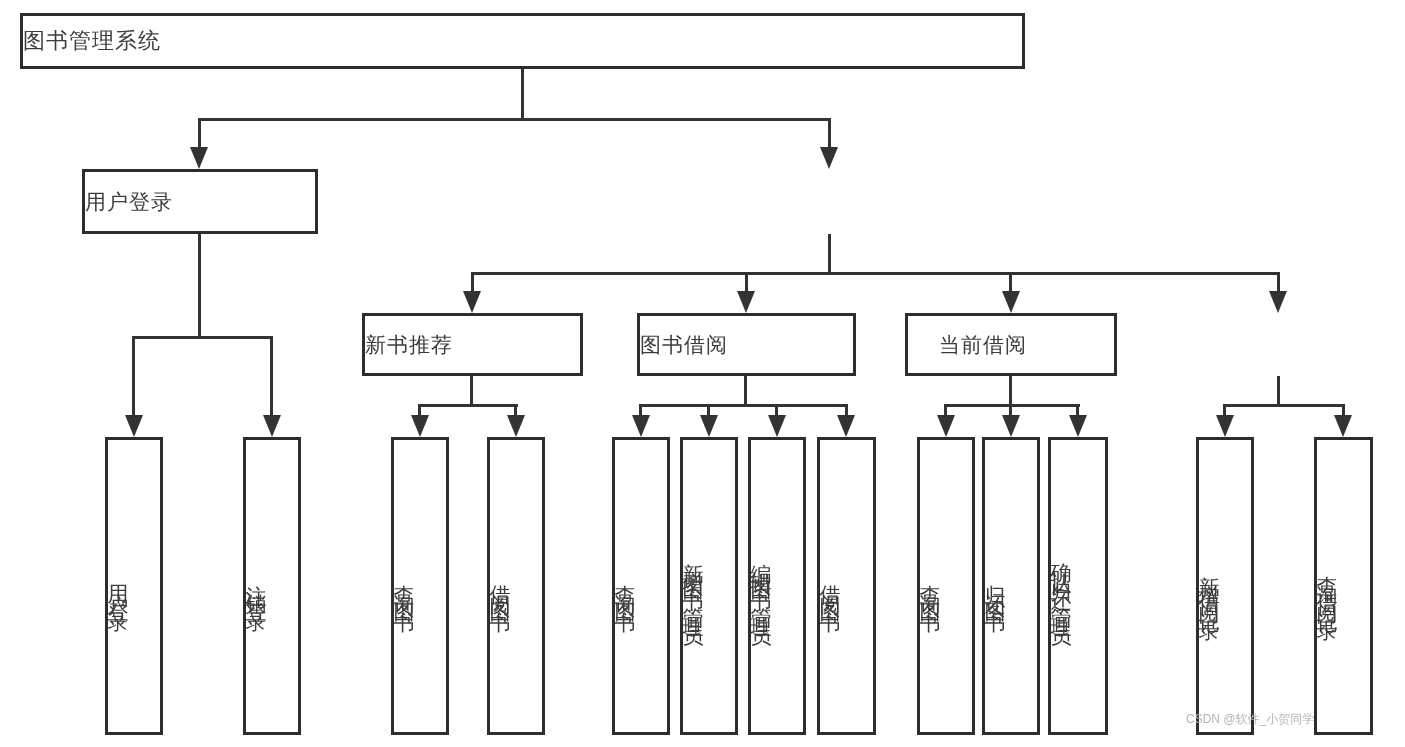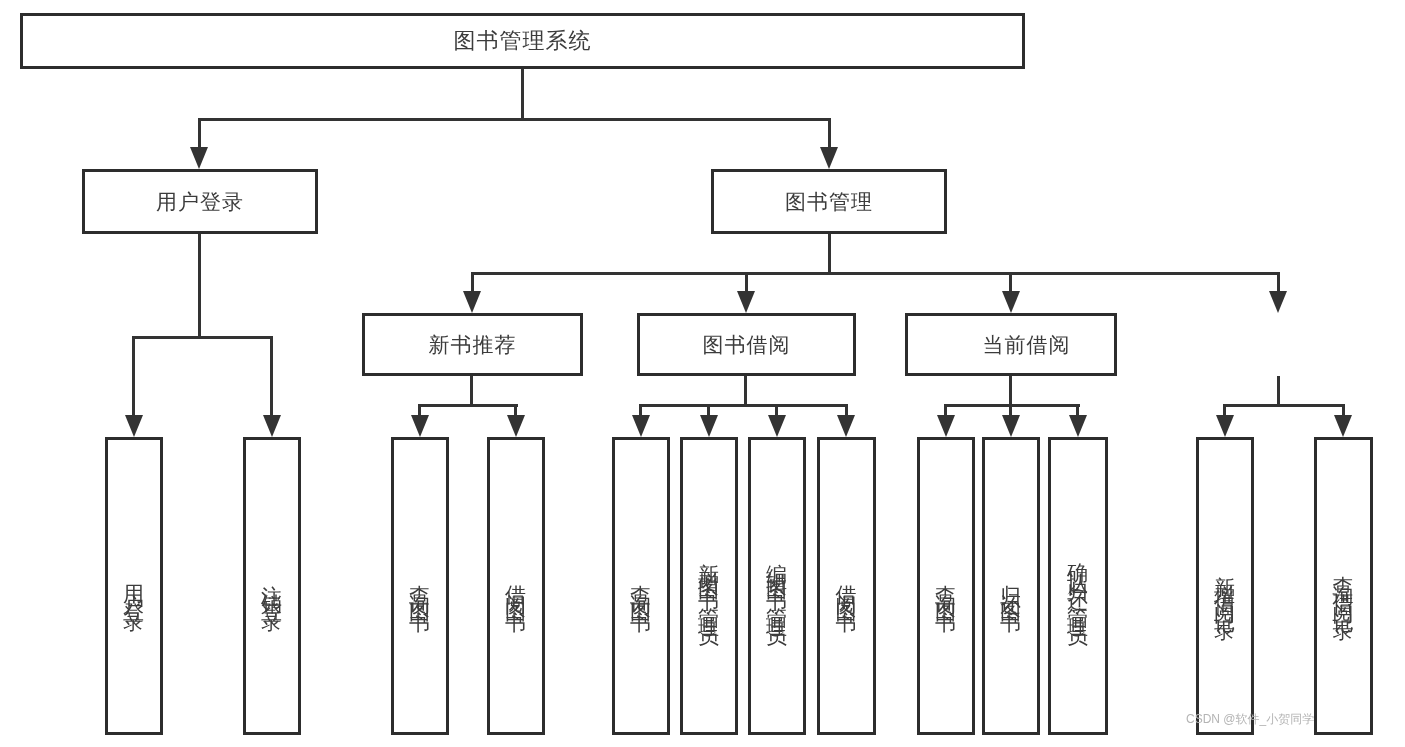--- a/index.html
+++ b/index.html
@@ -16,21 +16,20 @@
     font-family: "Liberation Sans", sans-serif;
   }
   
   .box {
     position: absolute;
     box-sizing: border-box;
     background: #ffffff;
     border: 3px solid #2d2d2d;
     display: flex;
     align-items: center;
-    justify-content: center;
   }
   .box .lbl {
     color: #3c3c3c;
     font-size: 21px;
     letter-spacing: 1px;
     white-space: nowrap;
   }
   .root-box .lbl { font-size: 22px; }
   .leaf .lbl {
     writing-mode: vertical-rl;
@@ -75,23 +74,20 @@
 
   <div class="line" style="left:521px; top:69px; width:3px; height:52px;"></div>
   <div class="line" style="left:198px; top:118px; width:633px; height:3px;"></div>
   <div class="line" style="left:198px; top:118px; width:3px; height:33px;"></div>
   <div class="line" style="left:828px; top:118px; width:3px; height:33px;"></div>
   <div class="arrow" style="left:190px; top:147px;"></div>
   <div class="arrow" style="left:820px; top:147px;"></div>
 
   <div class="box" style="left:82px; top:169px; width:236px; height:65px;">
     <span class="lbl">用户登录</span>
-  </div>
-  <div class="box" style="left:711px; top:169px; width:236px; height:65px;">
-    <span class="lbl">图书管理</span>
   </div>
 
   <div class="line" style="left:198px; top:234px; width:3px; height:105px;"></div>
   <div class="line" style="left:132px; top:336px; width:141px; height:3px;"></div>
   <div class="line" style="left:132px; top:336px; width:3px; height:82px;"></div>
   <div class="line" style="left:270px; top:336px; width:3px; height:82px;"></div>
   <div class="arrow" style="left:125px; top:415px;"></div>
   <div class="arrow" style="left:263px; top:415px;"></div>
 
   <div class="line" style="left:828px; top:234px; width:3px; height:41px;"></div>

